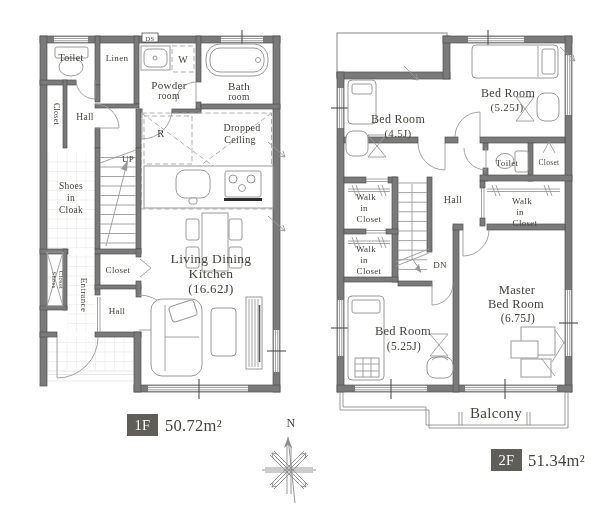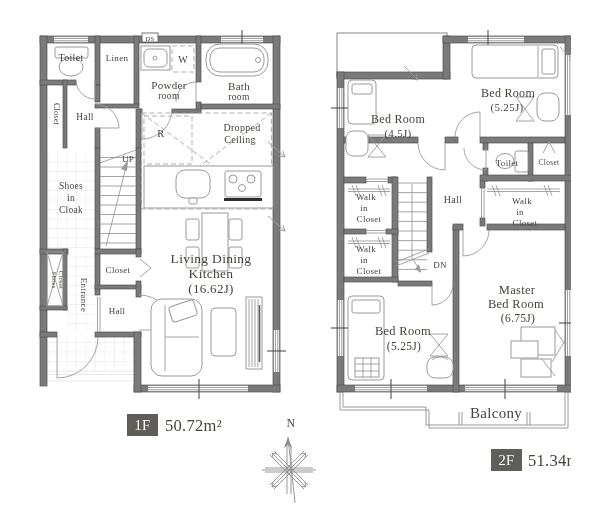--- a/index.html
+++ b/index.html
@@ -1,16 +1,16 @@
 <!DOCTYPE html>
 <html><head>
 <meta charset="utf-8">
 <style>
   html,body{margin:0;padding:0;background:#ffffff;}
-  #canvas{position:relative;width:571px;height:524px;background:#ffffff;overflow:hidden;
+  #canvas{position:relative;width:615px;height:524px;background:#ffffff;overflow:hidden;
           font-family:"Liberation Serif","DejaVu Serif",serif;}
   svg{position:absolute;left:0;top:0;}
   svg text{fill:#46443d;font-family:"Liberation Serif","DejaVu Serif",serif;letter-spacing:.3px;}
   .wall{fill:#7a7a7a;stroke:#525252;stroke-width:.7;}
   .thin{stroke:#9a9a9a;stroke-width:.9;fill:none;}
   .furn{stroke:#9a9a9a;stroke-width:1;fill:#ffffff;}
   .dash{stroke:#a6a6a6;stroke-width:.9;fill:none;stroke-dasharray:5 3;}
   .winline{stroke:#8f8f8f;stroke-width:.9;fill:none;}
   .winfill{fill:#ffffff;}
   .tick{stroke:#4f4f4f;stroke-width:1.1;}

